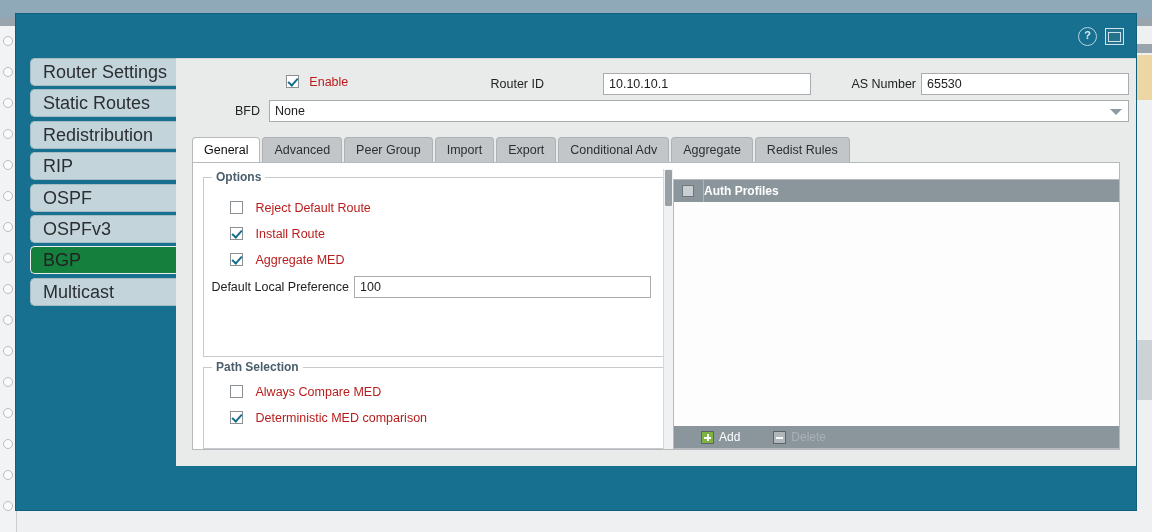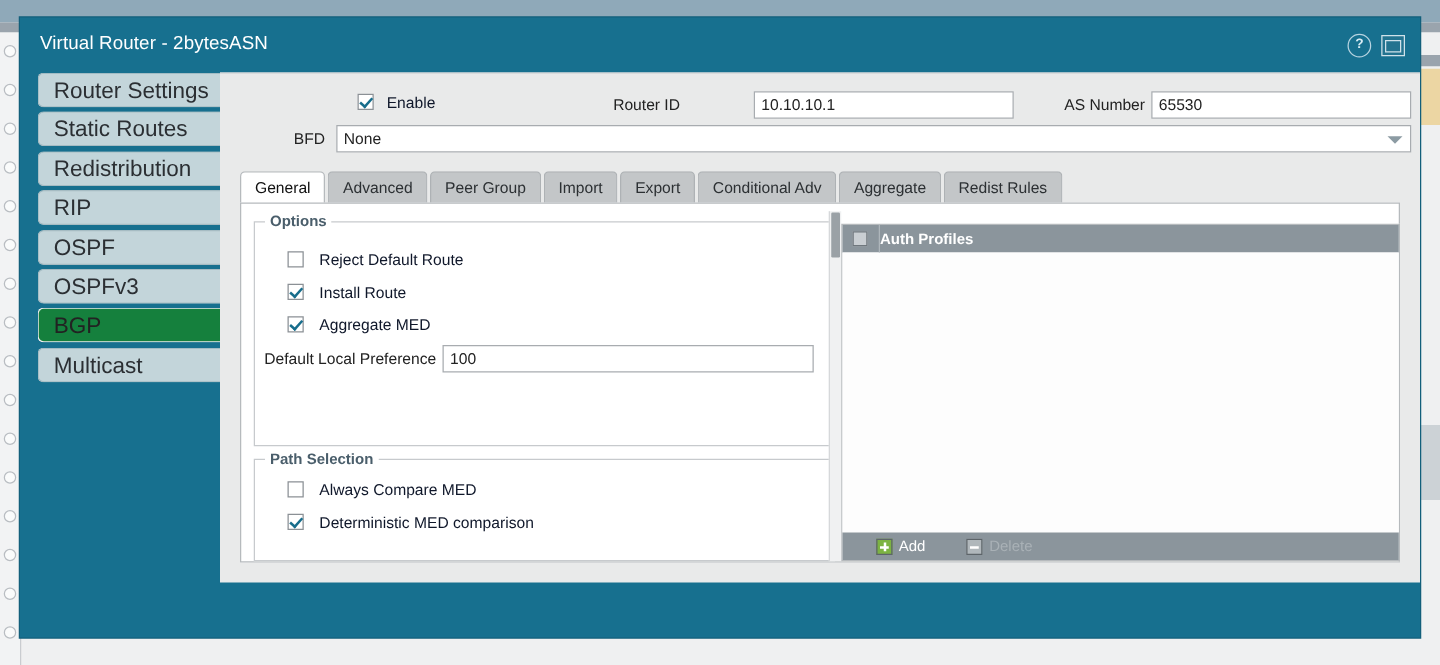--- a/index.html
+++ b/index.html
@@ -77,21 +77,21 @@
   .cb {
     display:inline-block; width:13px; height:13px;
     border:1px solid #8b9095; background:#ffffff;
     vertical-align:middle; position:relative; box-sizing:border-box; cursor:pointer;
   }
   .cb.checked::after {
     content:""; position:absolute; left:3px; top:0px;
     width:4px; height:8px; border:solid #176d8c;
     border-width:0 2px 2px 0; transform:rotate(42deg);
   }
-  .lbl { font-size:12.5px; color:#0f172a; vertical-align:middle; }
+  .lbl { font-size:12.5px; color:#b91c1c; vertical-align:middle; }
 
   .fld-label { font-size:12.5px; color:#222; text-align:right; }
   .txt {
     background:#ffffff; border:1px solid #a8acb0;
     height:22px; box-sizing:border-box;
     font-family:"Liberation Sans", sans-serif; font-size:12.5px;
     color:#222; padding:0 5px; line-height:20px;
   }
   .ddl {
     background:#ffffff; border:1px solid #a8acb0; height:22px;
@@ -212,21 +212,20 @@
       <div class="tree-dot" style="top: 475px;"></div>
     </div>
   <div class="bg-right-strip"></div>
   <div class="bg-hline-a"></div>
   <div class="bg-yellow"></div>
   <div class="bg-gray-block"></div>
 
   <div class="modal">
 
     <div class="titlebar">
-      <div class="title-text">Virtual Router - 2bytesASN</div>
       <div class="title-icons">
         <div class="icon-help">?</div>
         <div class="icon-window"></div>
       </div>
     </div>
 
     <div class="sidebar" id="sidebar">
         <div class="vtab" style="top: 0px;"><span>Router Settings</span></div>
         <div class="vtab" style="top: 31.4px;"><span>Static Routes</span></div>
         <div class="vtab" style="top: 62.8px;"><span>Redistribution Profile</span></div>

